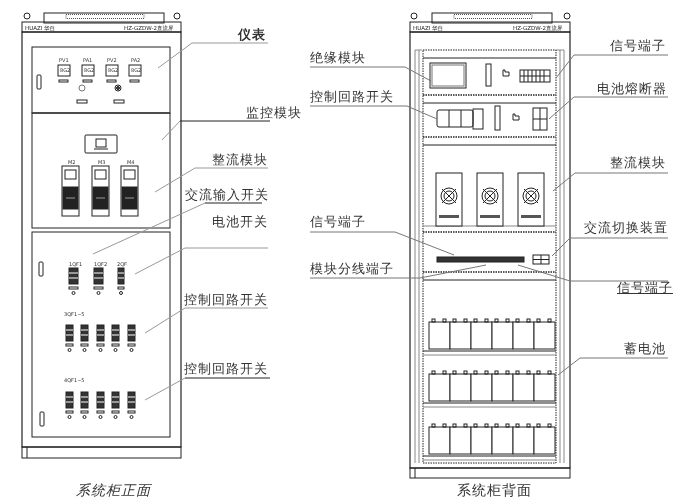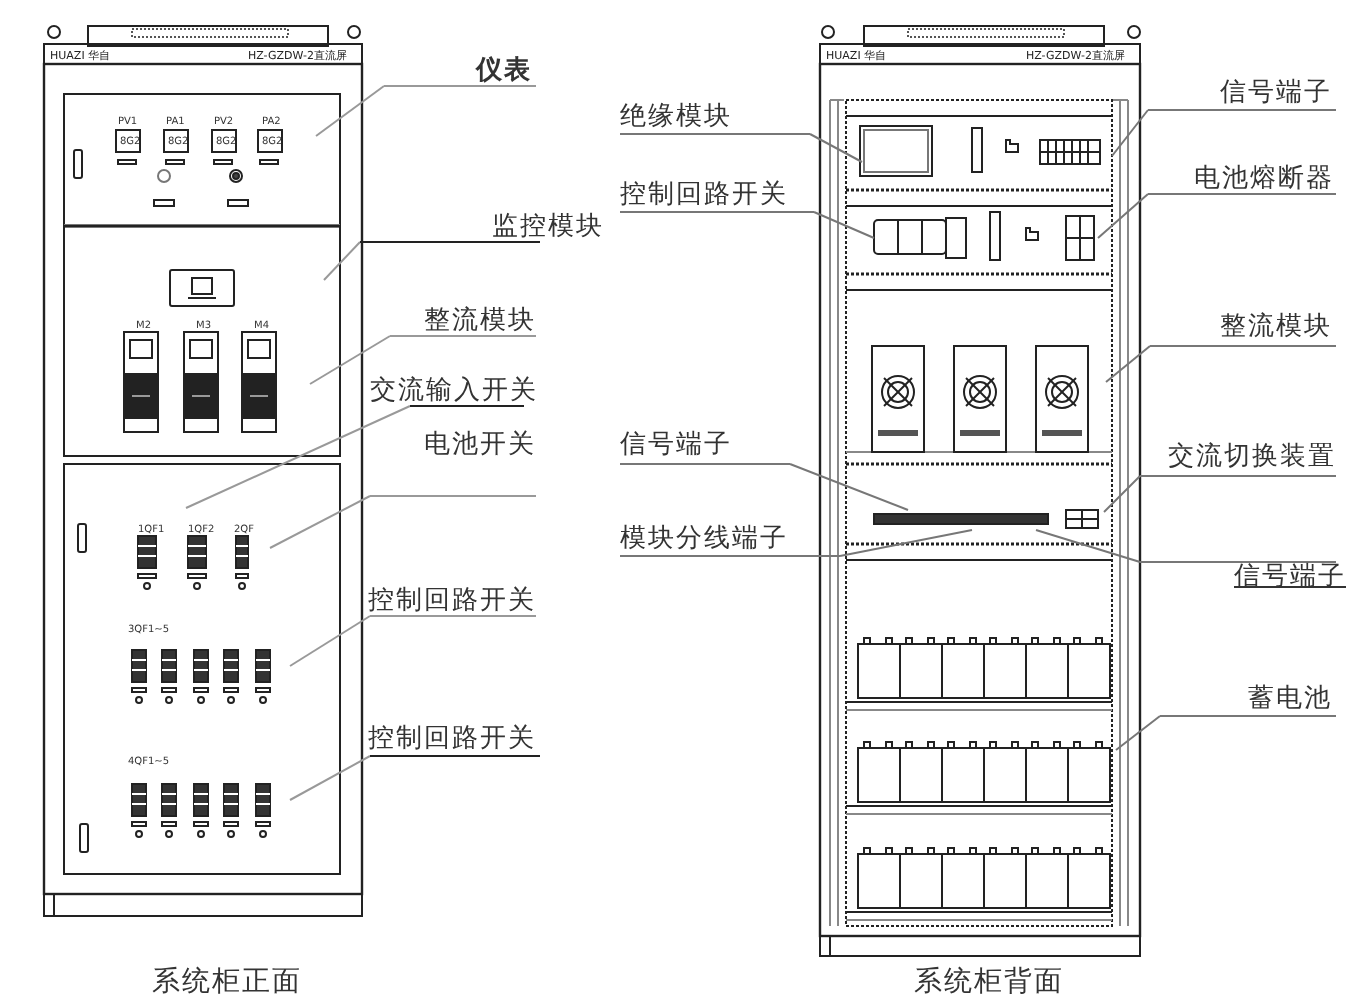--- a/index.html
+++ b/index.html
@@ -457,14 +457,14 @@
 <div class="lbl" style="left:310px;top:213px;">信号端子</div>
 <div class="lbl" style="left:310px;top:260px;">模块分线端子</div>
 
 <div class="lbl" style="left:610px;top:37px;">信号端子</div>
 <div class="lbl" style="left:597px;top:80px;">电池熔断器</div>
 <div class="lbl" style="left:610px;top:154px;">整流模块</div>
 <div class="lbl" style="left:584px;top:219px;">交流切换装置</div>
 <div class="lbl" style="left:617px;top:279px;text-decoration:underline;">信号端子</div>
 <div class="lbl" style="left:624px;top:340px;text-align:right;">蓄电池</div>
 
-<div class="cap" style="left:76px;top:482px;">系统柜正面</div>
+<div class="cap" style="left:76px;top:482px;font-style:italic;">系统柜正面</div>
 <div class="cap" style="left:457px;top:482px;">系统柜背面</div>
 
 </body></html>

